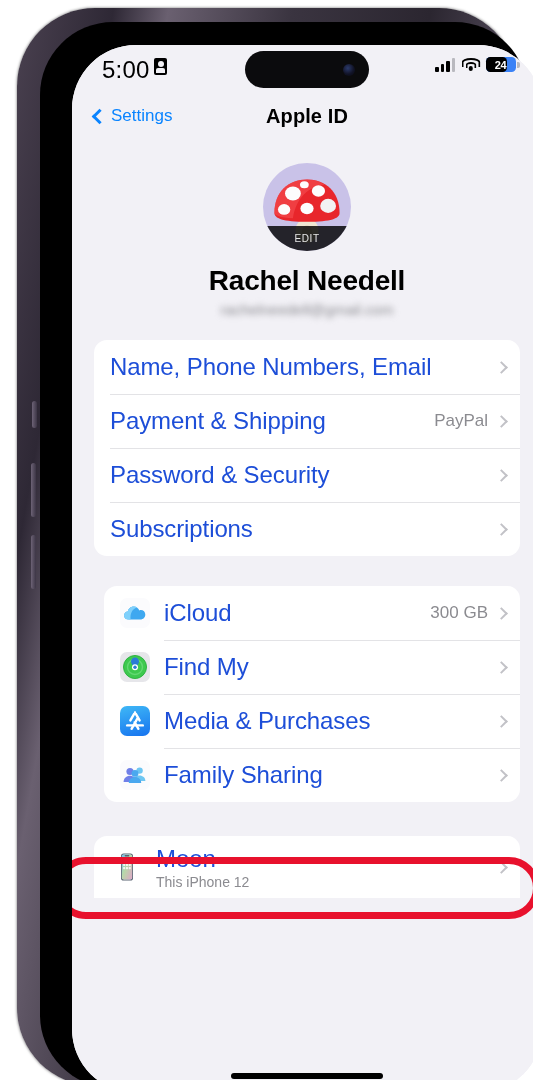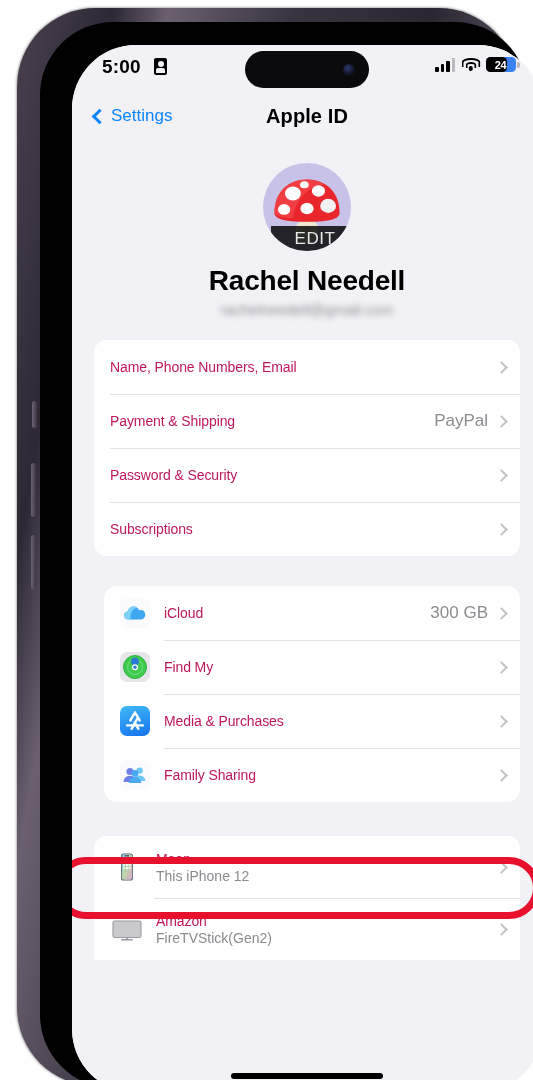--- a/index.html
+++ b/index.html
@@ -55,21 +55,21 @@
     background:linear-gradient(270deg,#6d6376,#3c3545);
   }
 
   
   #status-bar {
     position:relative; height:46px; width:100%;
     background:#F2F1F6;
   }
   #status-time {
     position:absolute; left:30px; top:11px;
-    font-size:19px; font-weight:bold; color:#000;
+    font-size:24px; font-weight:normal; color:#000;
     letter-spacing:.2px;
   }
   #status-rec-icon {
     position:absolute; left:82px; top:13px;
     width:13px; height:17px; border-radius:2px;
     background:#000;
   }
   #status-rec-icon::after{
     content:""; position:absolute; left:3.5px; top:3px;
     width:6px; height:6px; border-radius:50%; background:#F2F1F6;
@@ -147,23 +147,23 @@
 
   
   #profile { padding-top:22px; text-align:center; }
   #avatar-wrap {
     position:relative; width:88px; height:88px; margin:0 auto;
     border-radius:50%; overflow:hidden;
     background:#c9c2e8;
   }
   #avatar-mushroom { position:absolute; left:0; top:4px; width:100%; height:76px; }
   #avatar-edit {
-    position:absolute; left:8px; bottom:0; width:100%; height:25px;
+    position:absolute; left:0; bottom:0; width:100%; height:25px;
     background:rgba(0,0,0,.82);
-    color:#e6e6e6; font-size:17px; letter-spacing:.6px;
+    color:#e6e6e6; font-size:10px; letter-spacing:.6px;
     display:flex; align-items:center; justify-content:center;
   }
   #profile-name {
     margin-top:14px; font-size:28px; font-weight:bold; color:#000;
     letter-spacing:-.2px;
   }
   #profile-email {
     margin-top:4px; font-size:15px; color:#8b8b90;
     filter:blur(3.4px); user-select:none;
   }
@@ -182,21 +182,21 @@
   }
   .row + .row::before {
     content:""; position:absolute; left:16px; right:0; top:0;
     height:1px; background:#e3e3e6;
   }
   .row.has-icon + .row.has-icon::before { left:60px; }
   .row-icon {
     width:30px; height:30px; border-radius:7px; margin-right:14px;
     flex:0 0 30px; position:relative; overflow:hidden;
   }
-  .row-label { font-size:14px; color:#be185d; letter-spacing:-.1px; }
+  .row-label { font-size:24px; color:#1d4ed8; letter-spacing:-.1px; }
   .row-sub { font-size:14px; color:#8b8b90; margin-top:1px; }
   .row-text { display:flex; flex-direction:column; justify-content:center; }
   .row-value { margin-left:auto; font-size:17px; color:#8b8b90; padding-right:9px; }
   .chevron {
     margin-left:auto; width:9px; height:9px;
     border-top:2.4px solid #c2c2c7; border-right:2.4px solid #c2c2c7;
     transform:rotate(45deg); flex:0 0 auto;
   }
   .row-value + .chevron { margin-left:0; }
 
@@ -414,34 +414,20 @@
                 <rect x="14.6" y="4.9" width="4.8" height="1.5" rx=".75" fill="#5a6472"></rect>
               </svg>
             </div>
             <div class="row-text">
               <span class="row-label">Moon</span>
               <span class="row-sub">This iPhone 12</span>
             </div>
             <span class="chevron"></span>
           </div>
 
-          <div class="row has-icon device-row">
-            <div class="device-icon">
-              <svg viewBox="0 0 34 34" width="34" height="34">
-                <rect x="3" y="9" width="28" height="16.5" rx="1.8" fill="#c9c9ce" stroke="#9a9aa0" stroke-width="1.1"></rect>
-                <rect x="11" y="27" width="12" height="1.5" rx=".7" fill="#9a9aa0"></rect>
-                <rect x="16.2" y="25.5" width="1.6" height="2" fill="#9a9aa0"></rect>
-              </svg>
-            </div>
-            <div class="row-text">
-              <span class="row-label">Amazon</span>
-              <span class="row-sub">FireTVStick(Gen2)</span>
-            </div>
-            <span class="chevron"></span>
-          </div>
 
         </div>
 
         <div id="annotation-oval"></div>
 
       </div>
 
       <div id="home-indicator"></div>
 
     </div>

